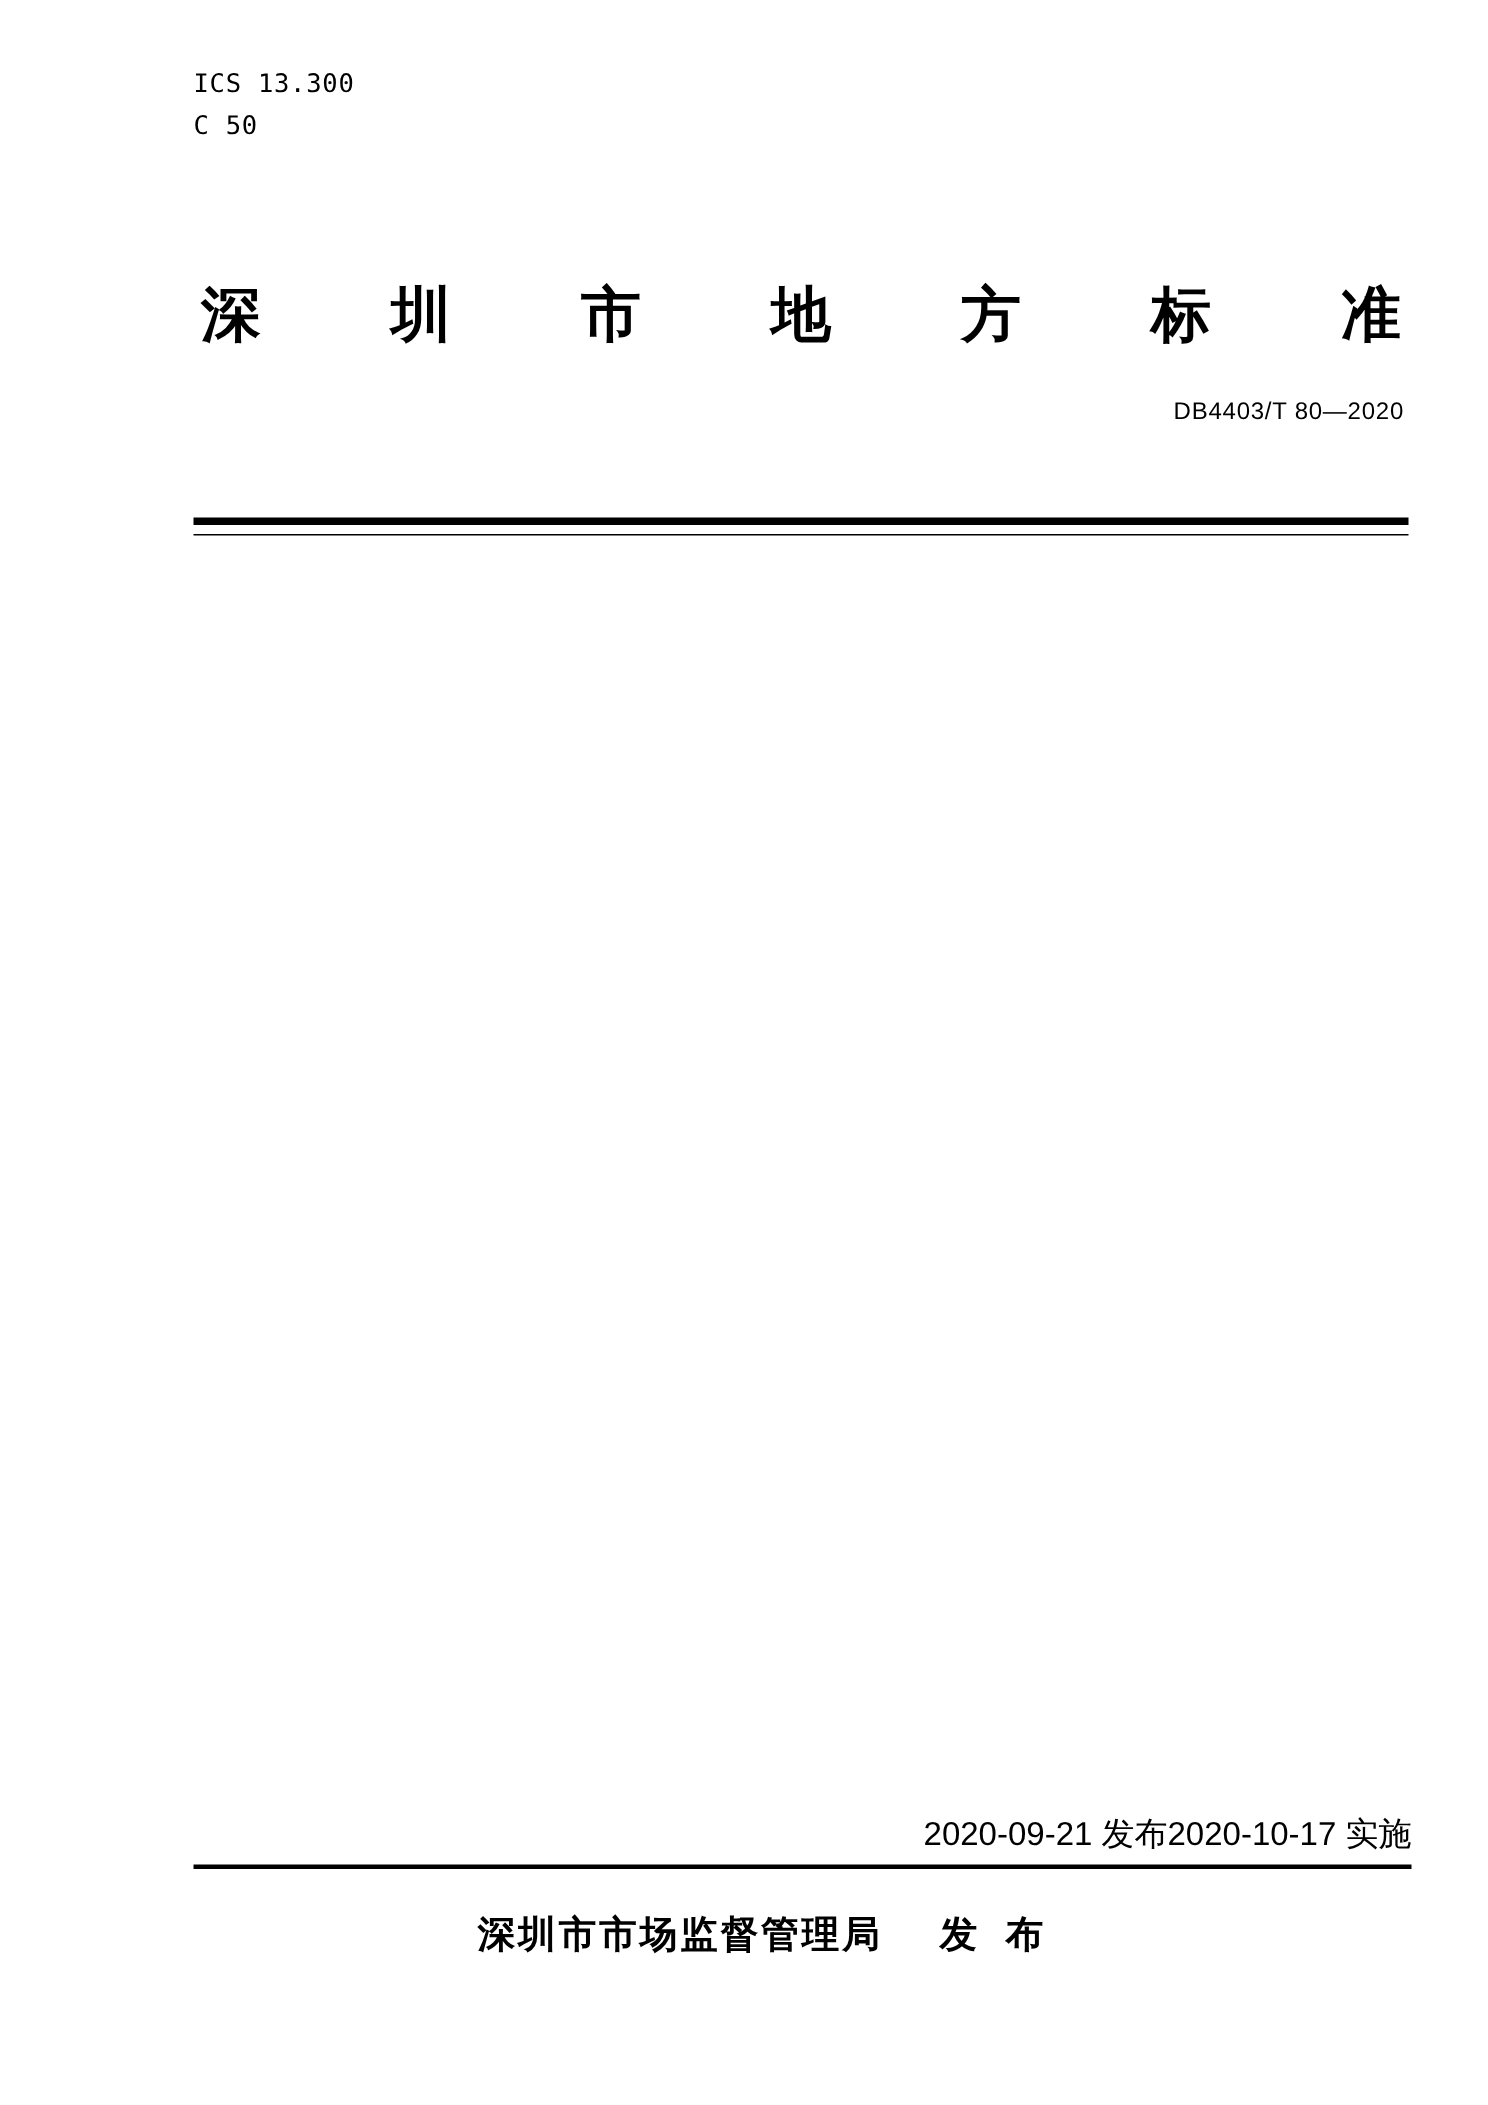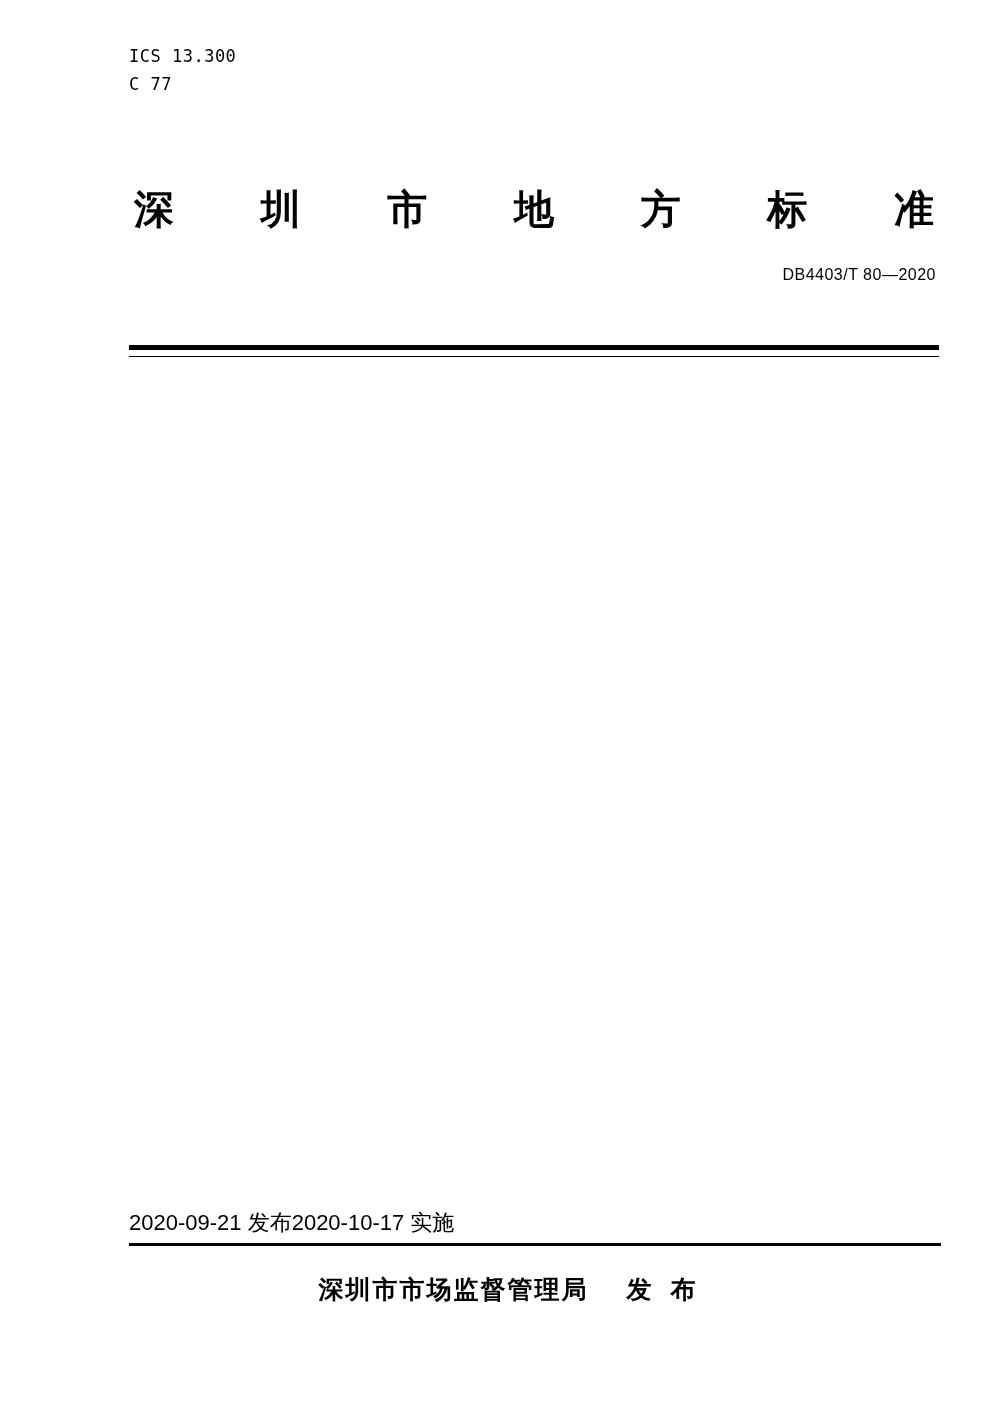--- a/index.html
+++ b/index.html
@@ -111,21 +111,21 @@
     letter-spacing: 0px;
   }
 
   
   .dates {
     position: absolute;
     left: 115px;
     width: 812px;
     top: 1208px;
     display: flex;
-    justify-content: flex-start;
+    justify-content: flex-end;
     font-family: "Liberation Sans", sans-serif;
     font-size: 22px;
   }
 
   .rule-bottom {
     position: absolute;
     left: 115px;
     width: 812px;
     top: 1243px;
     height: 3px;
@@ -152,21 +152,21 @@
     letter-spacing: 2px;
   }
 </style>
 </head>
 <body>
 
 <div class="page">
 
   <div class="ics-block">
     <div>ICS 13.300</div>
-    <div>C 77</div>
+    <div>C 50</div>
   </div>
 
 
   <div class="std-name">
     <span>深</span>
     <span>圳</span>
     <span>市</span>
     <span>地</span>
     <span>方</span>
     <span>标</span>

